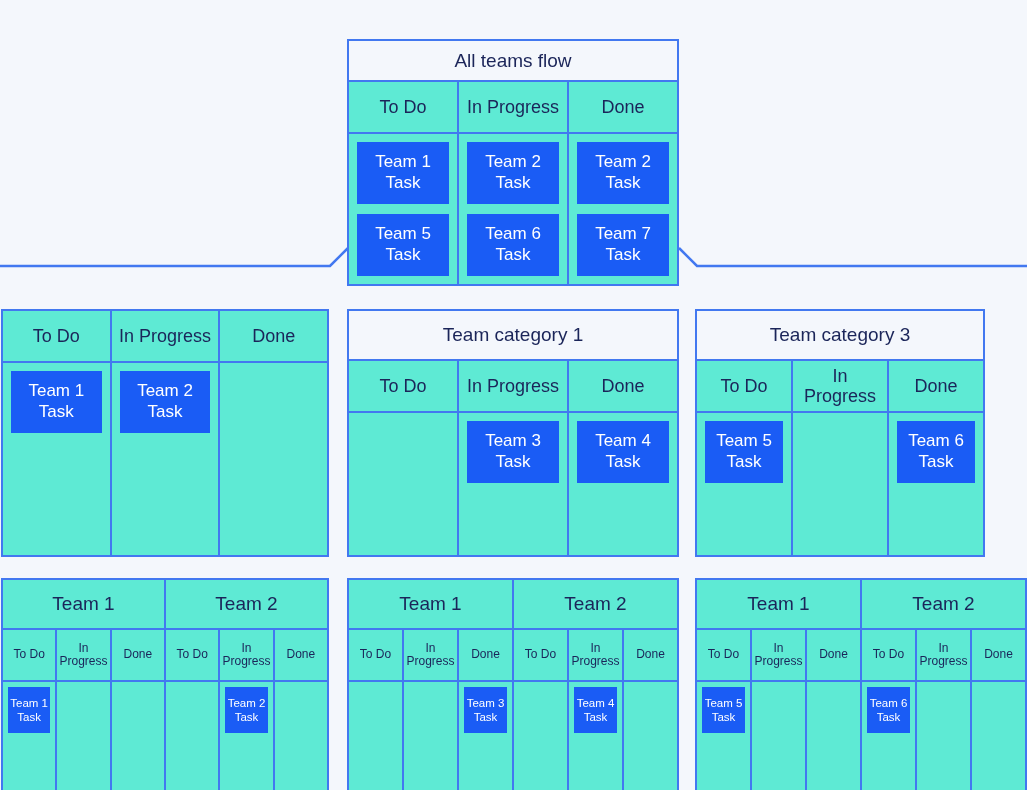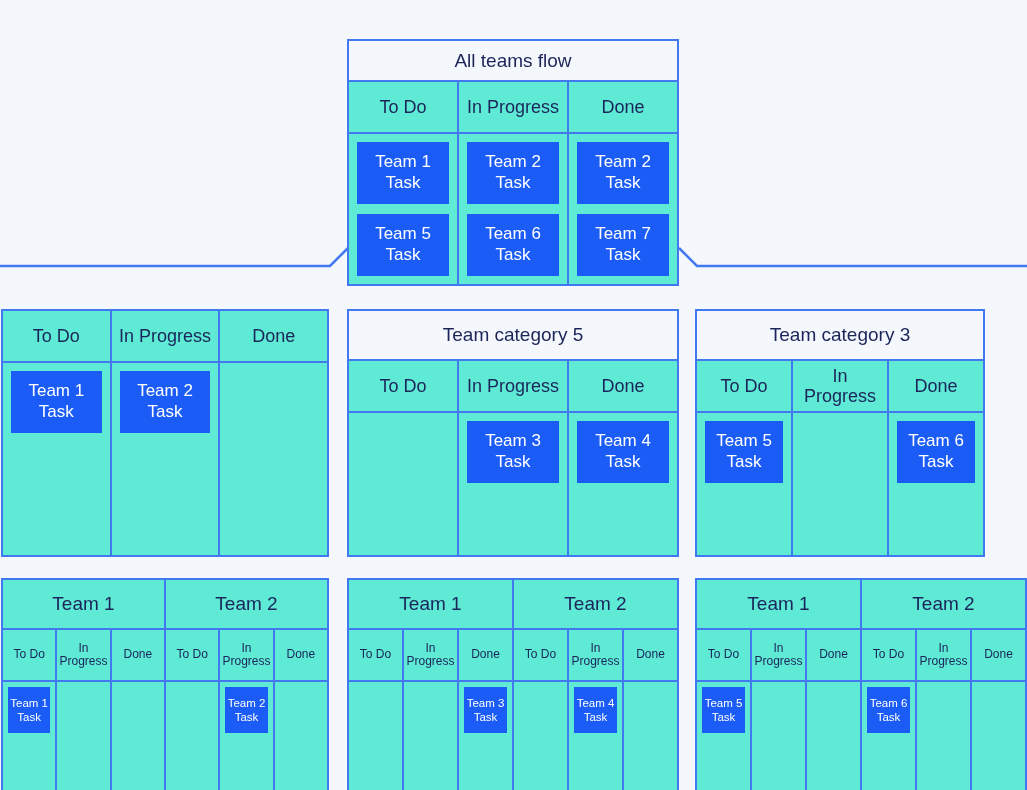--- a/index.html
+++ b/index.html
@@ -194,21 +194,21 @@
           </div>
         </div>
         <div class="col">
           <div class="col-head">Done</div>
           <div class="col-body"></div>
         </div>
       </div>
   </div>
 
   <div class="board" id="board-cat-1" style="left:347px;top:271px;width:332px;height:248px;">
-    <div class="board-title">Team category 5</div>
+    <div class="board-title">Team category 1</div>
     <div class="cols">
         <div class="col">
           <div class="col-head">To Do</div>
           <div class="col-body"></div>
         </div>
         <div class="col">
           <div class="col-head">In Progress</div>
           <div class="col-body">
             <div class="card"><span>Team 3</span><span>Task</span></div>
           </div>

